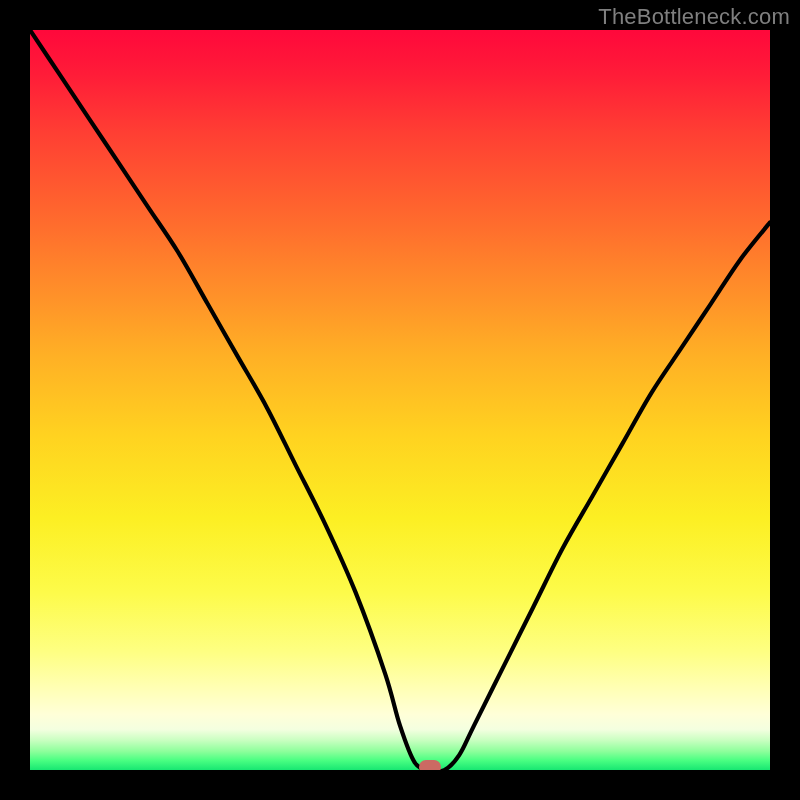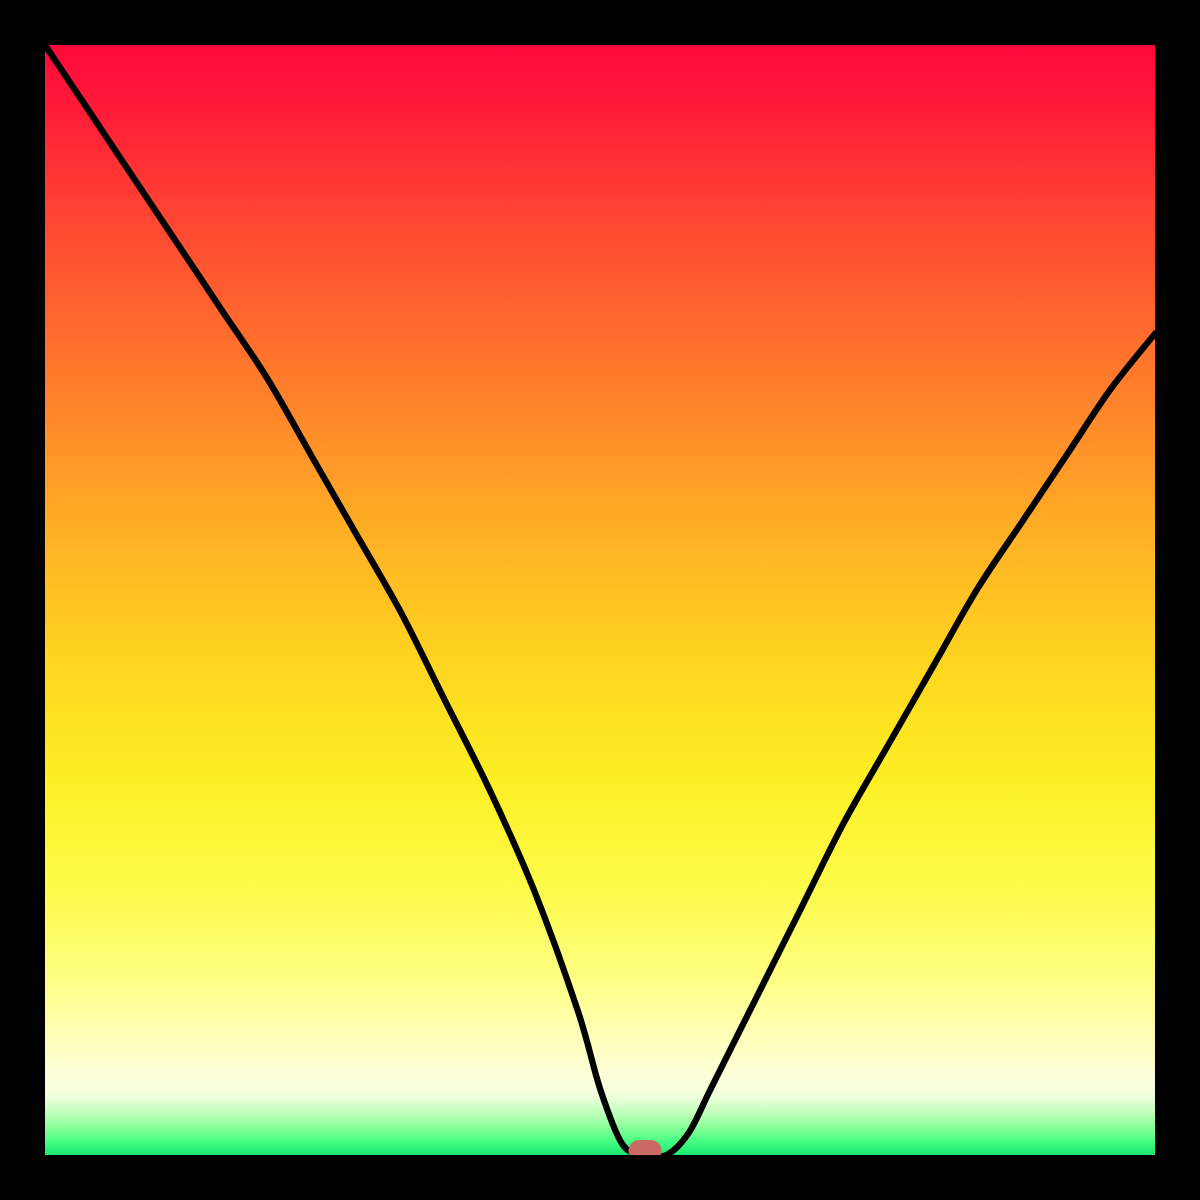--- a/index.html
+++ b/index.html
@@ -80,13 +80,14 @@
     <div class="gradient"></div>
 
     <svg class="curve" viewBox="0 0 740 740" preserveAspectRatio="none">
 
       <path id="curve-path" fill="none" stroke="#000" stroke-width="4.2" stroke-linejoin="round" stroke-linecap="round" d="M 0.0 0.0 C 4.9 7.4, 19.7 29.6, 29.6 44.4 C 39.5 59.2, 49.3 74.0, 59.2 88.8 C 69.1 103.6, 78.9 118.4, 88.8 133.2 C 98.7 148.0, 108.5 162.8, 118.4 177.6 C 128.3 192.4, 138.1 206.0, 148.0 222.0 C 157.9 238.0, 167.7 256.5, 177.6 273.8 C 187.5 291.1, 197.3 308.3, 207.2 325.6 C 217.1 342.9, 226.9 358.9, 236.8 377.4 C 246.7 395.9, 256.5 416.9, 266.4 436.6 C 276.3 456.3, 286.1 474.8, 296.0 495.8 C 305.9 516.8, 315.7 537.7, 325.6 562.4 C 335.5 587.1, 347.8 621.6, 355.2 643.8 C 362.6 666.0, 365.1 680.8, 370.0 695.6 C 374.9 710.4, 379.9 725.2, 384.8 732.6 C 389.7 740.0, 394.7 738.8, 399.6 740.0 C 404.5 741.2, 409.5 742.5, 414.4 740.0 C 419.3 737.5, 424.3 732.6, 429.2 725.2 C 434.1 717.8, 436.6 710.4, 444.0 695.6 C 451.4 680.8, 463.7 656.1, 473.6 636.4 C 483.5 616.7, 493.3 596.9, 503.2 577.2 C 513.1 557.5, 522.9 536.5, 532.8 518.0 C 542.7 499.5, 552.5 483.5, 562.4 466.2 C 572.3 448.9, 582.1 431.7, 592.0 414.4 C 601.9 397.1, 611.7 378.6, 621.6 362.6 C 631.5 346.6, 641.3 333.0, 651.2 318.2 C 661.1 303.4, 670.9 288.6, 680.8 273.8 C 690.7 259.0, 700.5 243.0, 710.4 229.4 C 720.3 215.8, 735.1 198.6, 740.0 192.4"></path>
     </svg>
 
     <div id="marker" class="marker" style="left: 388.6px; top: 730px;"></div>
   </div>
 
+  <div class="watermark">TheBottleneck.com</div>
 </div>
 
 </body></html>

